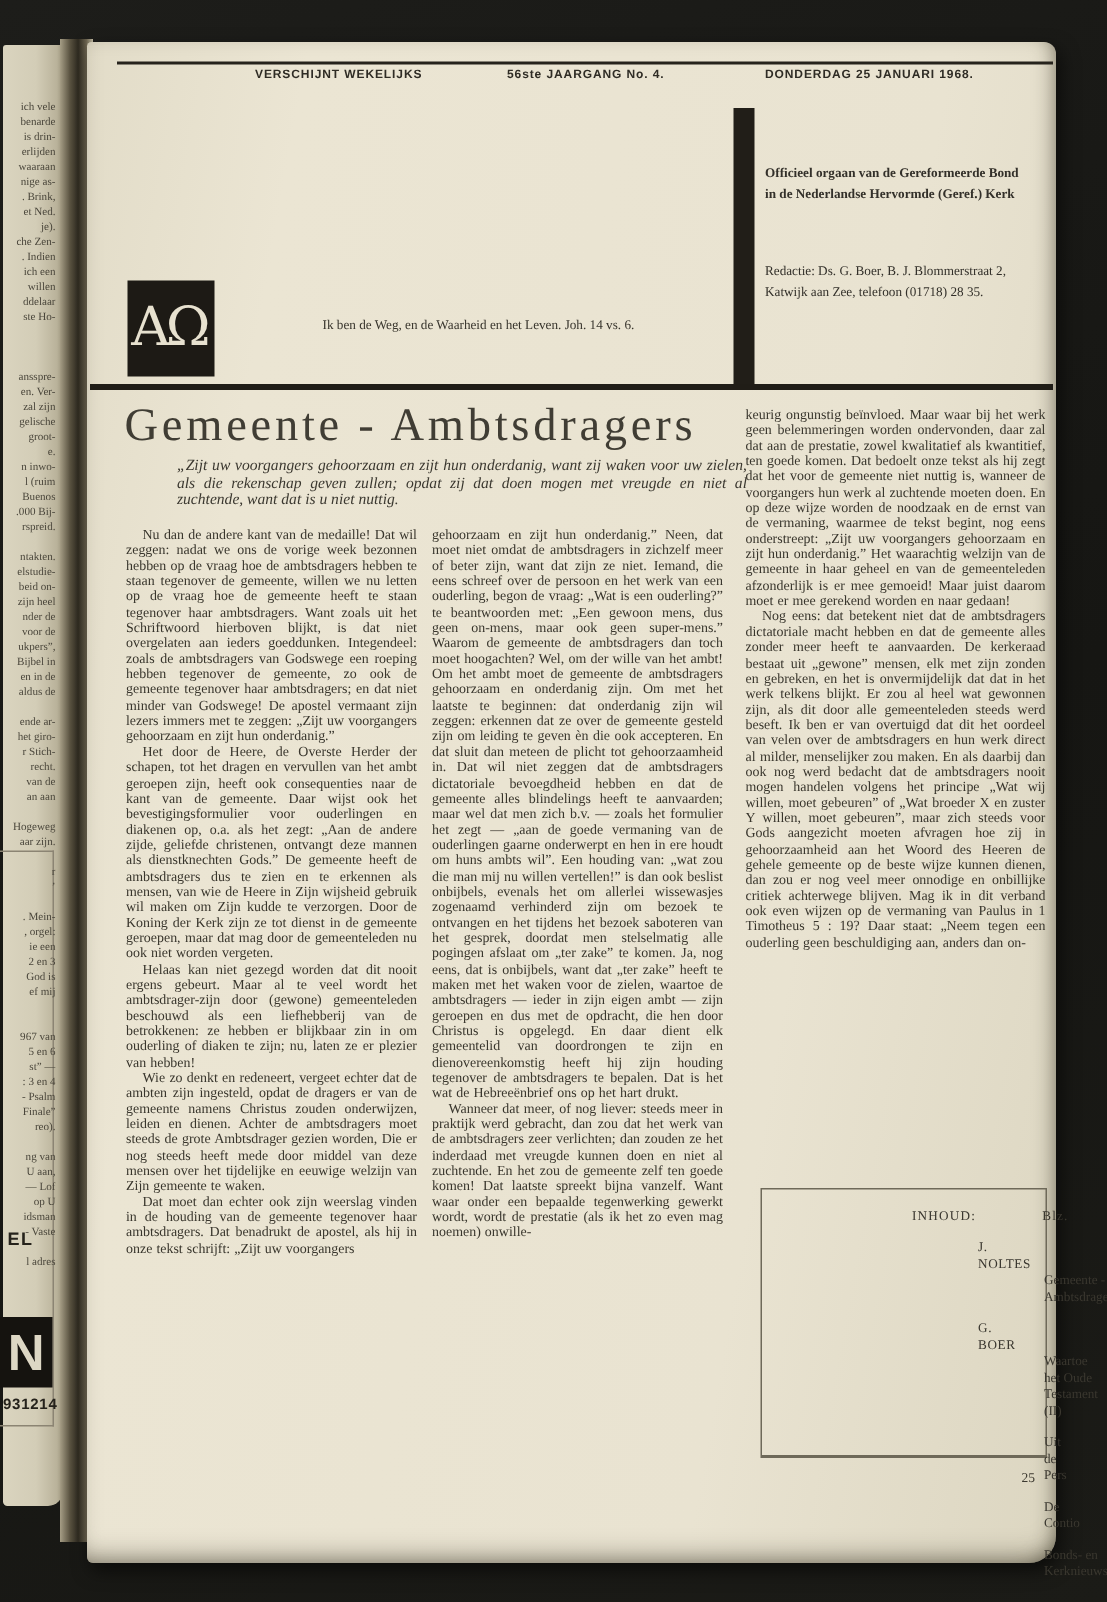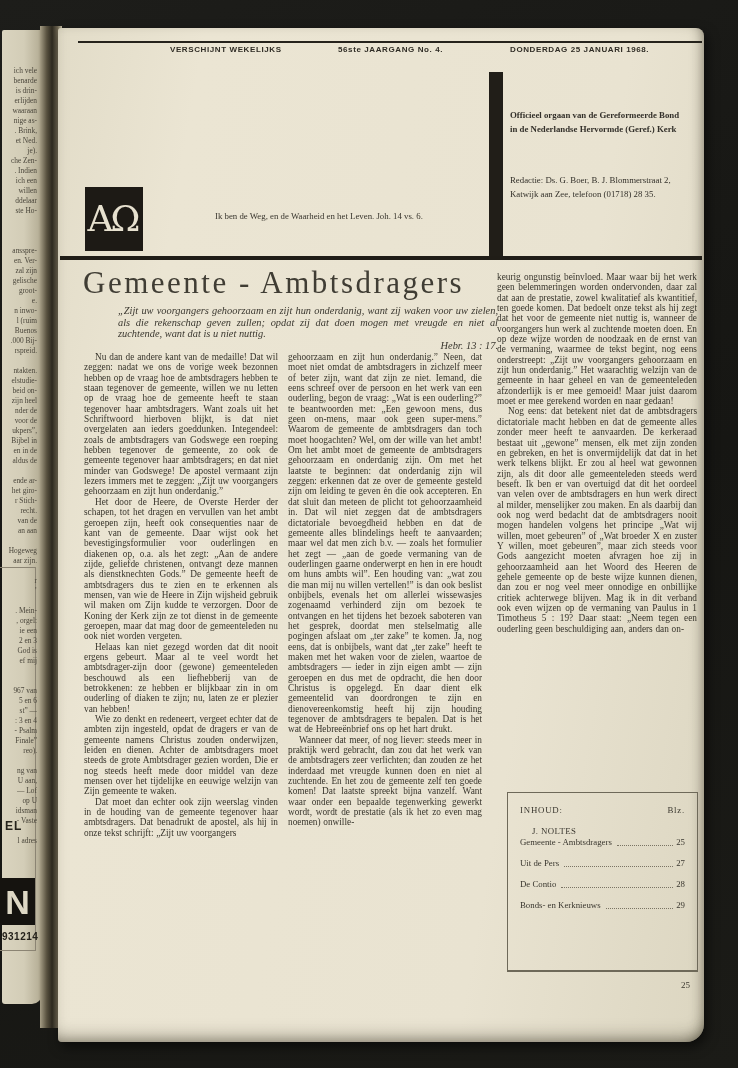--- a/index.html
+++ b/index.html
@@ -56,21 +56,21 @@
   .quote-ref{position:static;display:block;text-align:right;font-style:italic;}
   .col{top:324px;width:194px;height:688px;text-align:justify;
        font:9.3px/10.35px "Liberation Serif",serif;color:#38352c;overflow:hidden;}
   .col1{left:26px}.col2{left:230px}
   .col3{left:439px;top:244px;width:200px;height:524px;}
   .para{position:static;margin:0;text-indent:11px;word-spacing:.4px;}
   .para.cont{text-indent:0;}
   .inhoud{left:449px;top:764px;width:191px;height:180px;box-sizing:border-box;
           border:1px solid #6e6959;border-bottom-width:2px;padding:12px 12px 0;
           font:8.8px/11px "Liberation Serif",serif;color:#3a372f;}
-  .inhoud div,.inhoud span{position:static;}
+  .inhoud div,.inhoud span{position:static;margin-left:44px;}
   .toc-head{display:flex;justify-content:space-between;letter-spacing:.8px;}
   .toc-item{margin-top:10px;}
   .toc-author{margin-left:12px;letter-spacing:.4px;}
   .toc-author:empty{display:none;}
   .toc-row{display:flex;align-items:flex-end;}
   .toc-dots{flex:1;border-bottom:1.2px dotted #7a7464;margin:0 3px 2px 5px;min-width:4px;}
   .pagenum{right:14px;top:952px;font:9px/10px "Liberation Serif",serif;color:#3c3930;}
 </style>
 </head>
 <body>
@@ -190,21 +190,20 @@
       <div>Redactie: Ds. G. Boer, B. J. Blommerstraat 2,</div>
       <div>Katwijk aan Zee, telefoon (01718) 28 35.</div>
     </div>
 
     <div class="rule-main"></div>
 
     <div class="title">Gemeente - Ambtsdragers</div>
 
     <div class="quote">
       <span style="position:static">„Zijt uw voorgangers gehoorzaam en zijt hun onderdanig, want zij waken voor uw zielen, als die rekenschap geven zullen; opdat zij dat doen mogen met vreugde en niet al zuchtende, want dat is u niet nuttig.</span>
-      <span class="quote-ref">Hebr. 13 : 17.</span>
     </div>
 
     <div class="col col1">
 
     <p class="para">Nu dan de andere kant van de medaille! Dat wil zeggen: nadat we ons de vorige week bezonnen hebben op de vraag hoe de ambtsdragers hebben te staan tegenover de gemeente, willen we nu letten op de vraag hoe de gemeente heeft te staan tegenover haar ambtsdragers. Want zoals uit het Schriftwoord hierboven blijkt, is dat niet overgelaten aan ieders goeddunken. Integendeel: zoals de ambtsdragers van Godswege een roeping hebben tegenover de gemeente, zo ook de gemeente tegenover haar ambtsdragers; en dat niet minder van Godswege! De apostel vermaant zijn lezers immers met te zeggen: „Zijt uw voorgangers gehoorzaam en zijt hun onderdanig.”</p>
         <p class="para">Het door de Heere, de Overste Herder der schapen, tot het dragen en vervullen van het ambt geroepen zijn, heeft ook consequenties naar de kant van de gemeente. Daar wijst ook het bevestigingsformulier voor ouderlingen en diakenen op, o.a. als het zegt: „Aan de andere zijde, geliefde christenen, ontvangt deze mannen als dienstknechten Gods.” De gemeente heeft de ambtsdragers dus te zien en te erkennen als mensen, van wie de Heere in Zijn wijsheid gebruik wil maken om Zijn kudde te verzorgen. Door de Koning der Kerk zijn ze tot dienst in de gemeente geroepen, maar dat mag door de gemeenteleden nu ook niet worden vergeten.</p>
         <p class="para">Helaas kan niet gezegd worden dat dit nooit ergens gebeurt. Maar al te veel wordt het ambtsdrager-zijn door (gewone) gemeenteleden beschouwd als een liefhebberij van de betrokkenen: ze hebben er blijkbaar zin in om ouderling of diaken te zijn; nu, laten ze er plezier van hebben!</p>
         <p class="para">Wie zo denkt en redeneert, vergeet echter dat de ambten zijn ingesteld, opdat de dragers er van de gemeente namens Christus zouden onderwijzen, leiden en dienen. Achter de ambtsdragers moet steeds de grote Ambtsdrager gezien worden, Die er nog steeds heeft mede door middel van deze mensen over het tijdelijke en eeuwige welzijn van Zijn gemeente te waken.</p>
         <p class="para">Dat moet dan echter ook zijn weerslag vinden in de houding van de gemeente tegenover haar ambtsdragers. Dat benadrukt de apostel, als hij in onze tekst schrijft: „Zijt uw voorgangers</p>
       </div>
@@ -228,20 +227,28 @@
 
           <div class="toc-item">
             <div class="toc-author">J. NOLTES</div>
             <div class="toc-row">
               <span>Gemeente - Ambtsdragers</span>
               <span class="toc-dots"></span>
               <span>25</span>
             </div>
           </div>
 
+          <div class="toc-item">
+            <div class="toc-author">G. BOER</div>
+            <div class="toc-row">
+              <span>Waartoe het Oude Testament (II)</span>
+              <span class="toc-dots"></span>
+              <span>26</span>
+            </div>
+          </div>
 
           <div class="toc-item">
 
             <div class="toc-row">
               <span>Uit de Pers</span>
               <span class="toc-dots"></span>
               <span>27</span>
             </div>
           </div>
 

